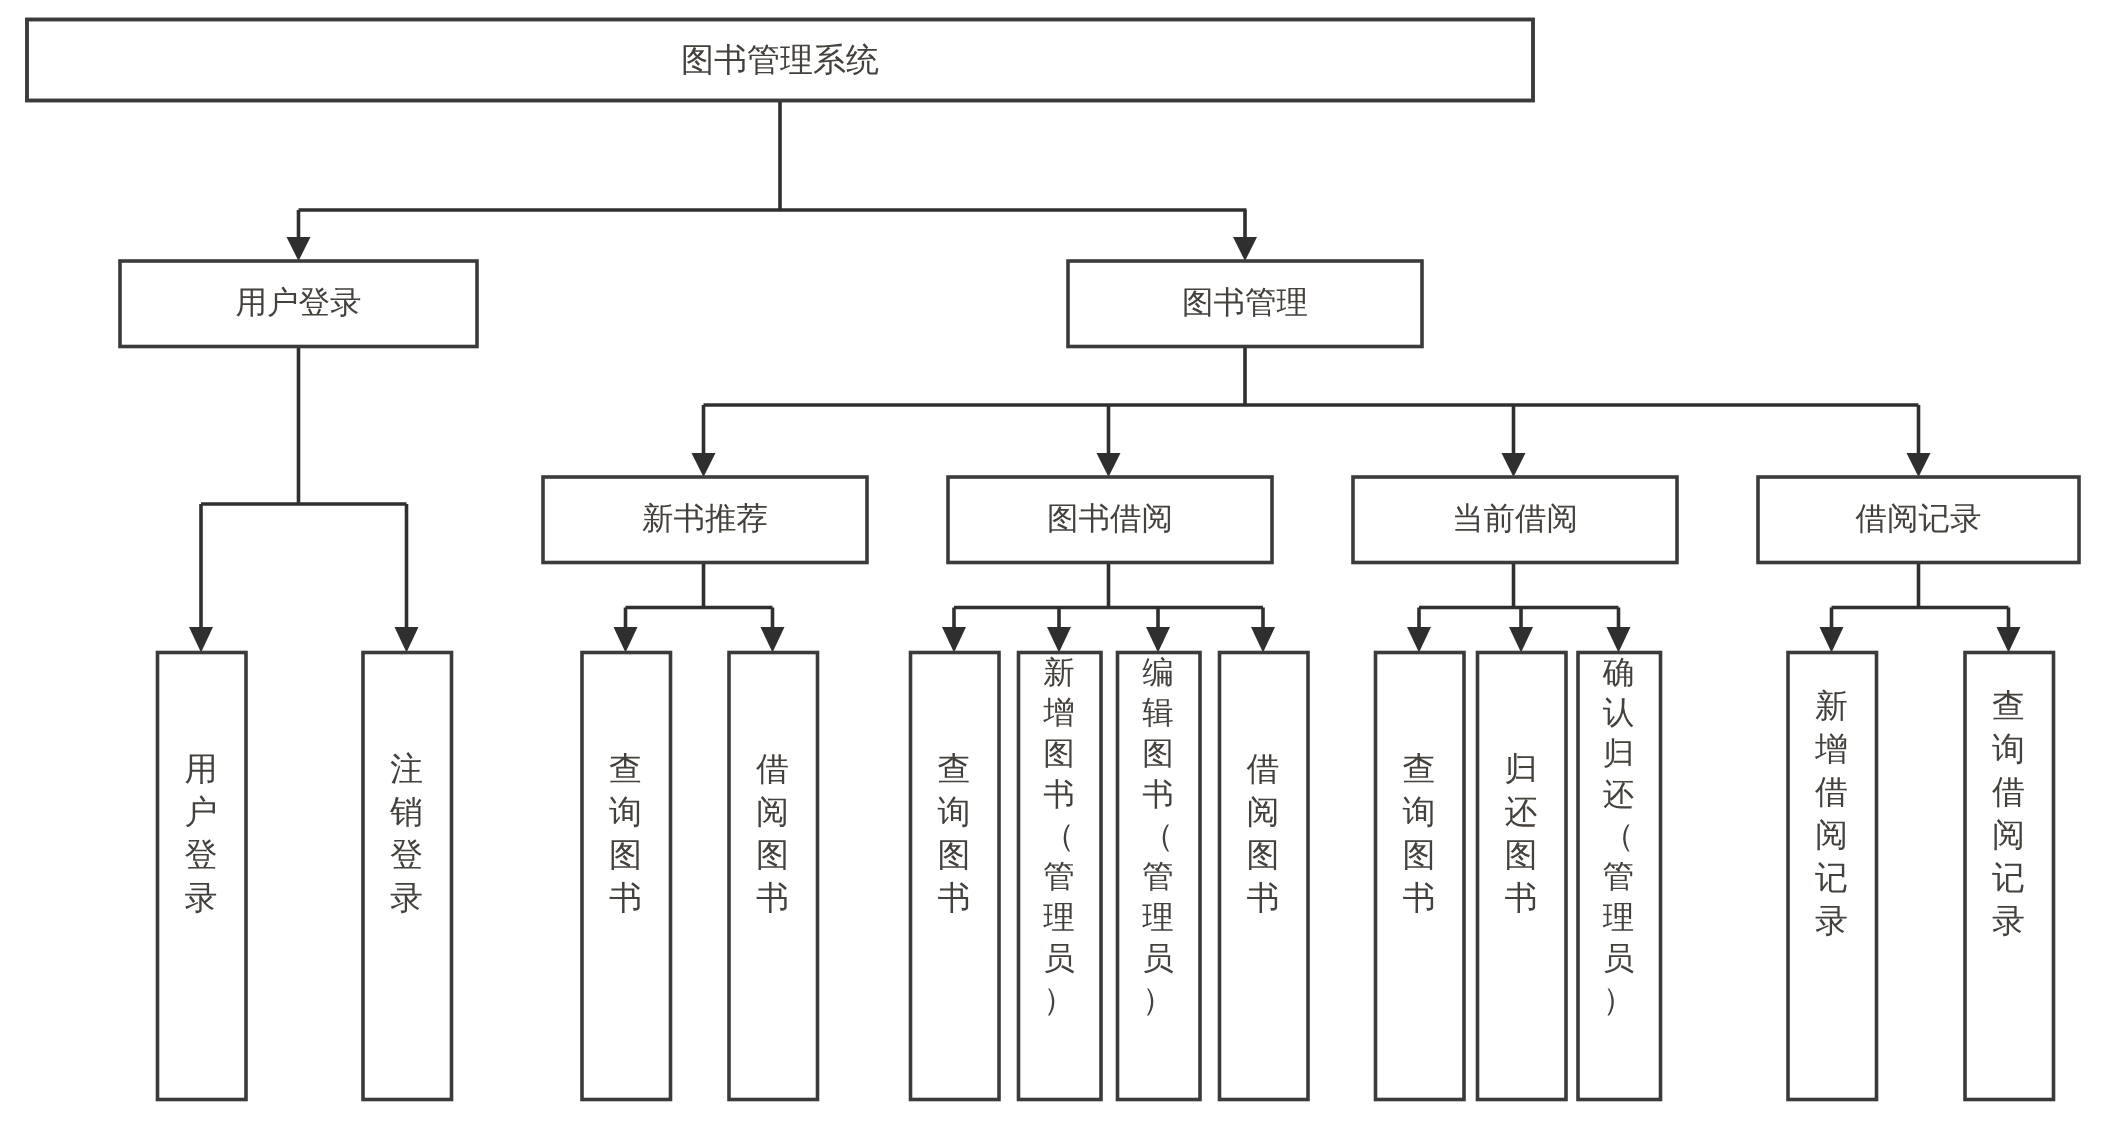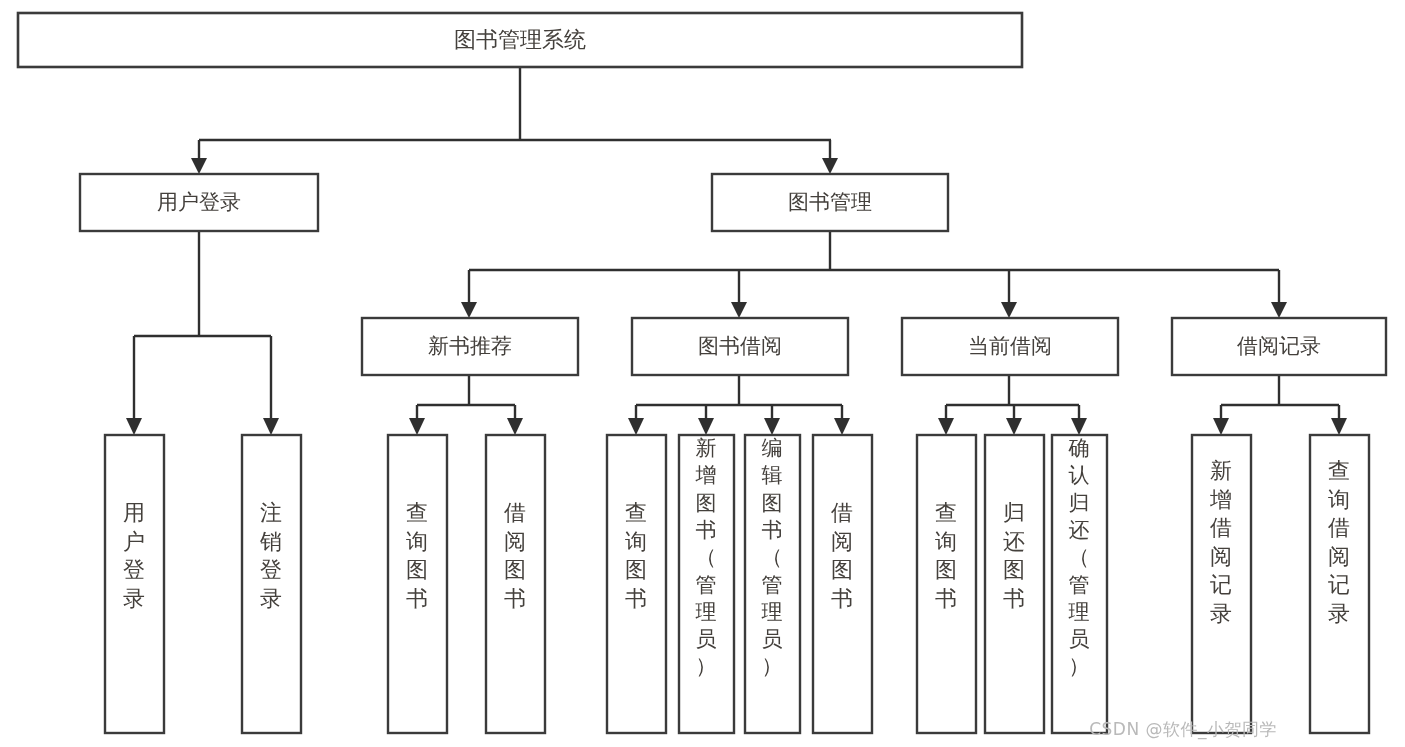--- a/index.html
+++ b/index.html
@@ -225,14 +225,13 @@
       <rect class="node-rect" x="1192" y="435" width="59" height="298"></rect>
       <text class="vlabel" x="1221" y="478"><tspan x="1221" y="478.0">新</tspan><tspan x="1221" y="506.6">增</tspan><tspan x="1221" y="535.2">借</tspan><tspan x="1221" y="563.8">阅</tspan><tspan x="1221" y="592.4">记</tspan><tspan x="1221" y="621.0">录</tspan></text>
     </g>
     <g>
       <rect class="node-rect" x="1310" y="435" width="59" height="298"></rect>
       <text class="vlabel" x="1339" y="478"><tspan x="1339" y="478.0">查</tspan><tspan x="1339" y="506.6">询</tspan><tspan x="1339" y="535.2">借</tspan><tspan x="1339" y="563.8">阅</tspan><tspan x="1339" y="592.4">记</tspan><tspan x="1339" y="621.0">录</tspan></text>
     </g>
 
   </svg>
 
-  <div class="watermark">CSDN @软件_小贺同学</div>
 </div>
 
 </body></html>

